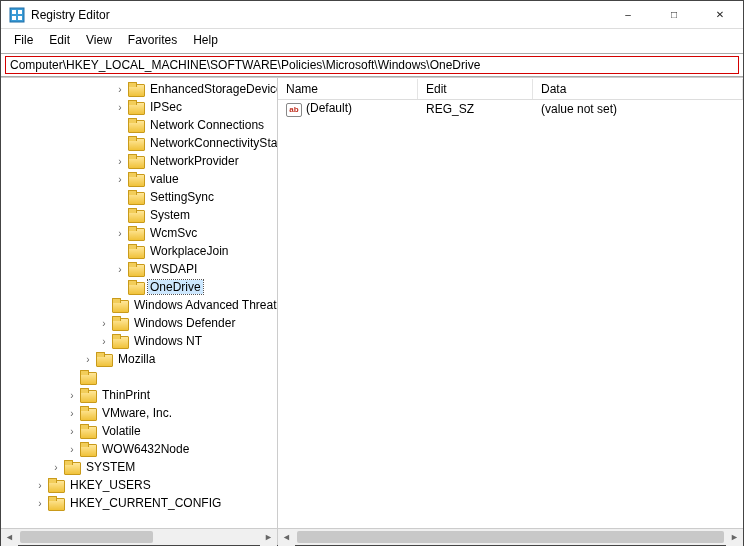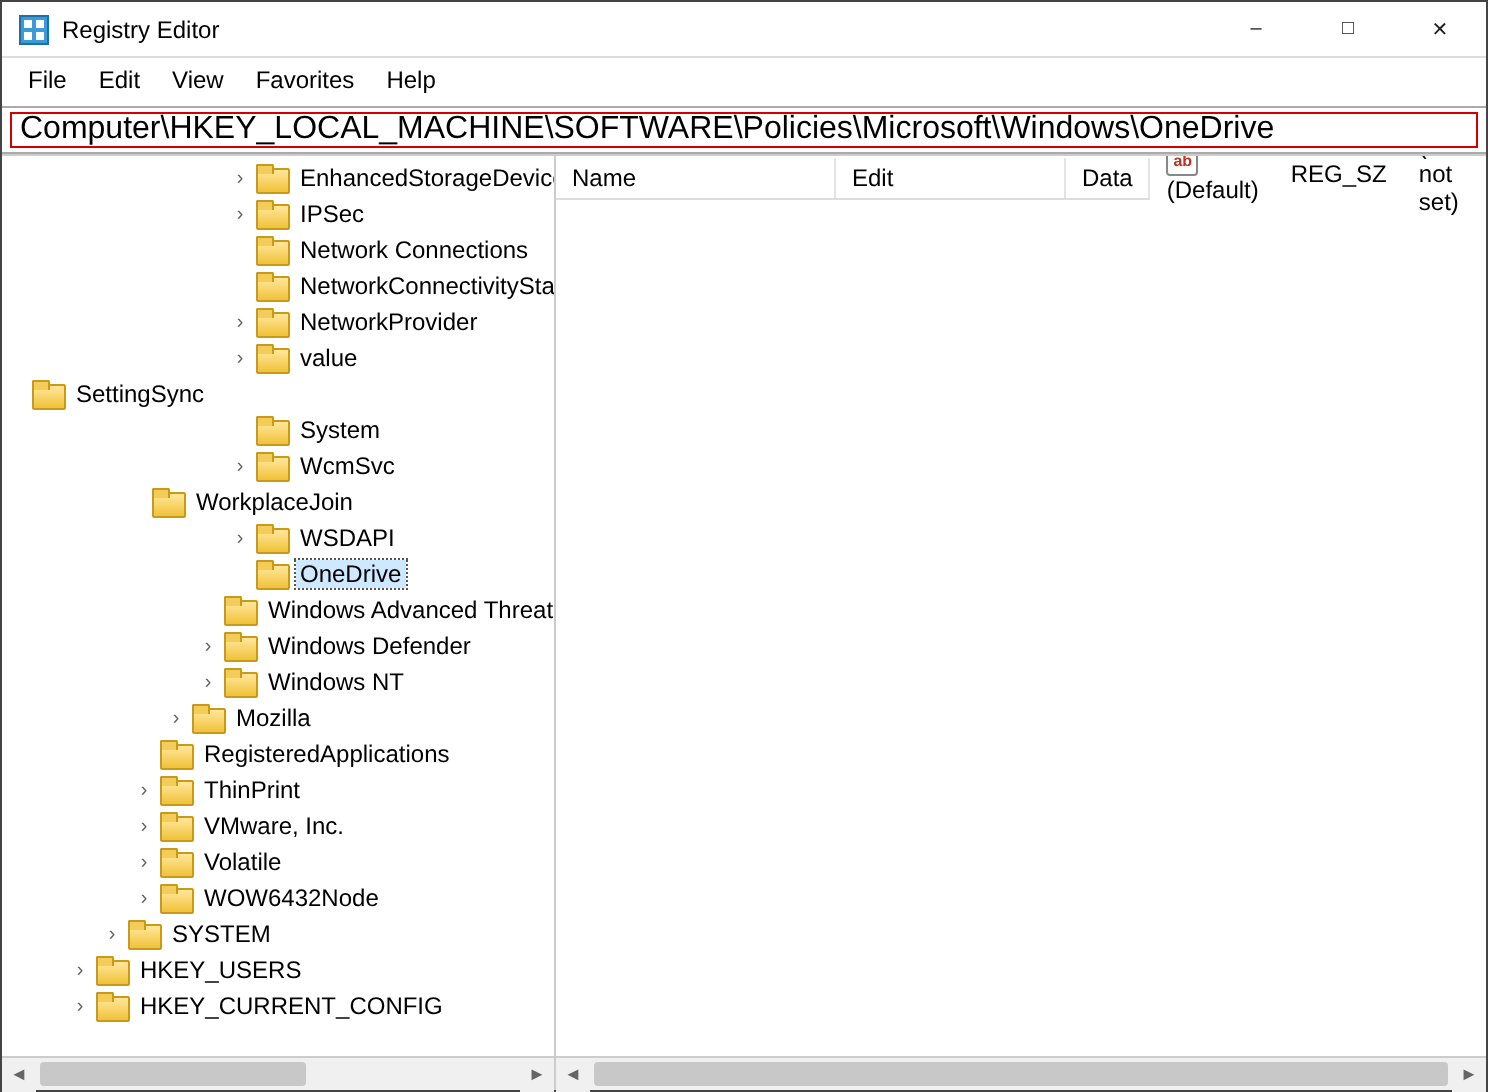--- a/index.html
+++ b/index.html
@@ -36,35 +36,35 @@
   .winbtn {
     width:46px; display:flex; align-items:center; justify-content:center;
     font-family:"Segoe UI Symbol",sans-serif; font-size:10px; color:#222;
   }
   .menubar {
     display:flex; gap:2px; padding:2px 6px 4px 6px; font-size:12px;
   }
   .menuitem { padding:2px 7px; }
   .addressbar-wrap { border-top:1px solid #aaa;border-bottom:1px solid #aaa; }
   .addressbar {
-    margin:2px 4px; padding:1px 4px; font-size:16px; height:18px;
+    margin:2px 4px; padding:1px 4px; font-size:12px; height:18px;
     display:flex; align-items:center;
     border:1.5px solid #d40000;
     background:#fff;
     white-space:nowrap; overflow:hidden;
   }
   .body {
     flex:1; display:flex; min-height:0; border-top:1px solid #ccc;
   }
   .tree-pane {
     width:277px; overflow:auto; border-right:1px solid #ccc;
     padding:2px 0 0 0;
   }
   .list-pane {
-    flex:1; display:flex; flex-direction:row; overflow:hidden;
+    flex:1; display:flex; flex-direction:column; overflow:hidden;
   }
   
   .tree { list-style:none; margin:0; padding:0; }
   .node {
     display:flex; align-items:center; height:18px; white-space:nowrap;
     padding-right:4px;
   }
   .toggle {
     width:14px; height:14px; display:inline-flex; align-items:center; justify-content:center;
     color:#666; font-size:10px; flex:0 0 14px; margin-right:1px;
@@ -201,42 +201,42 @@
             </div>
           </li>
           <li>
             <div class="node" style="padding-left: 112px;">
               <span class="toggle">›</span>
               <span class="folder-icon"></span>
               <span class="node-label">value</span>
             </div>
           </li>
           <li>
-            <div class="node" style="">
+            <div class="node" style="padding-left: 112px;">
               <span class="toggle empty">›</span>
               <span class="folder-icon"></span>
               <span class="node-label">SettingSync</span>
             </div>
           </li>
           <li>
             <div class="node" style="padding-left: 112px;">
               <span class="toggle empty">›</span>
               <span class="folder-icon"></span>
               <span class="node-label">System</span>
             </div>
           </li>
           <li>
             <div class="node" style="padding-left: 112px;">
               <span class="toggle">›</span>
               <span class="folder-icon"></span>
               <span class="node-label">WcmSvc</span>
             </div>
           </li>
           <li>
-            <div class="node" style="padding-left: 60px;">
+            <div class="node" style="padding-left: 112px;">
               <span class="toggle empty">›</span>
               <span class="folder-icon"></span>
               <span class="node-label">WorkplaceJoin</span>
             </div>
           </li>
           <li>
             <div class="node" style="padding-left: 112px;">
               <span class="toggle">›</span>
               <span class="folder-icon"></span>
               <span class="node-label">WSDAPI</span>
@@ -274,21 +274,20 @@
             <div class="node" style="padding-left: 80px;">
               <span class="toggle">›</span>
               <span class="folder-icon"></span>
               <span class="node-label">Mozilla</span>
             </div>
           </li>
           <li>
             <div class="node" style="padding-left: 64px;">
               <span class="toggle empty">›</span>
               <span class="folder-icon"></span>
-              <span class="node-label">RegisteredApplications</span>
             </div>
           </li>
           <li>
             <div class="node" style="padding-left: 64px;">
               <span class="toggle">›</span>
               <span class="folder-icon"></span>
               <span class="node-label">ThinPrint</span>
             </div>
           </li>
           <li>

